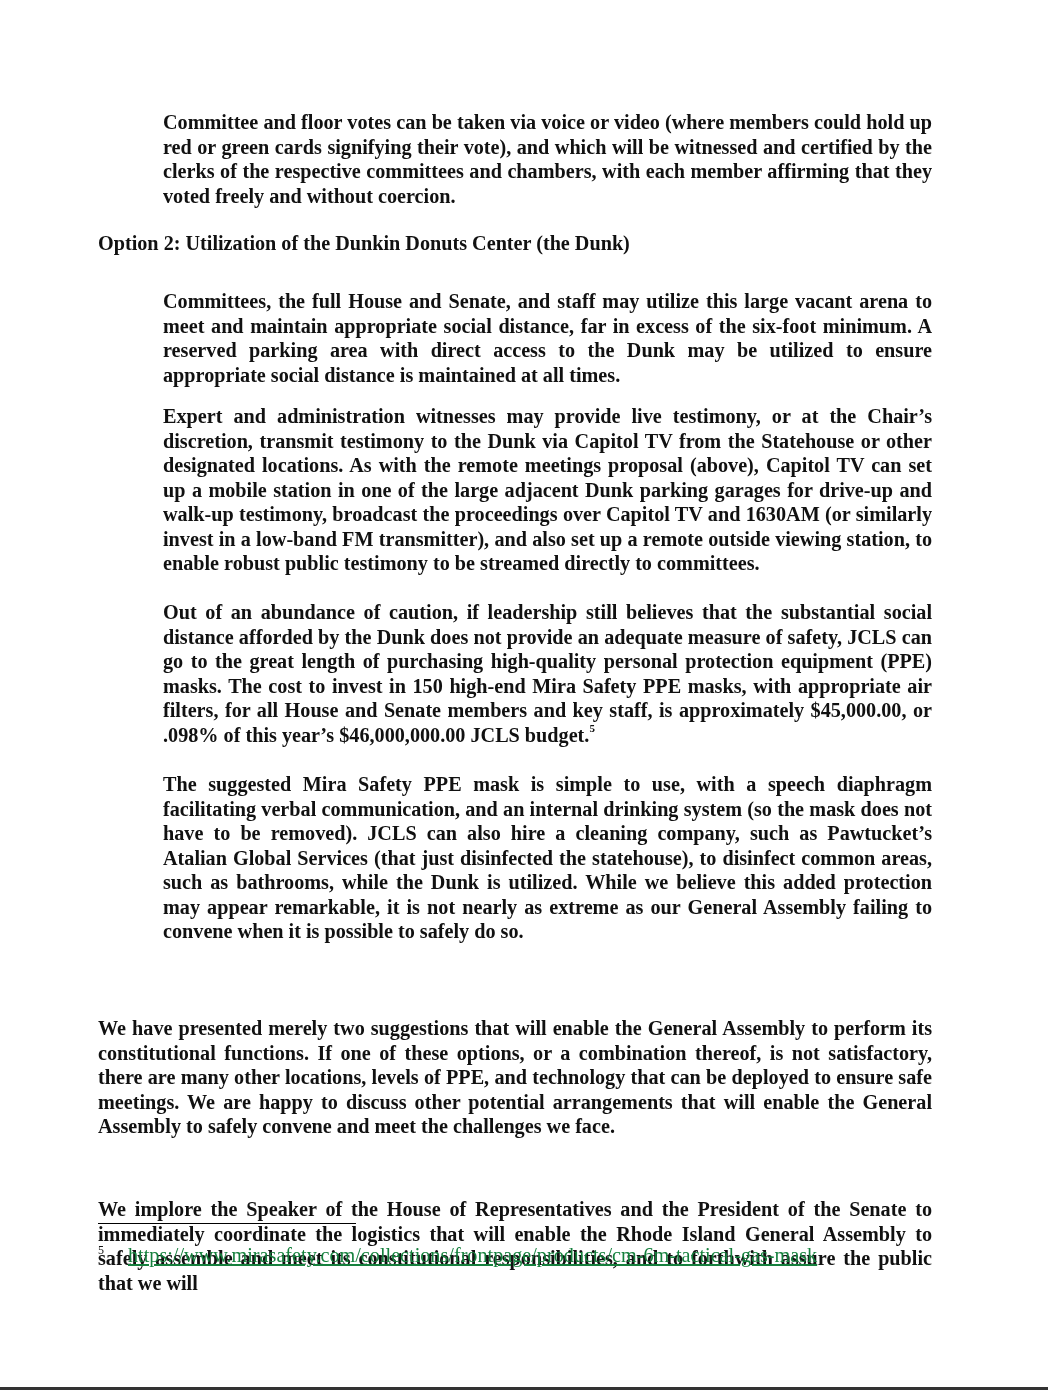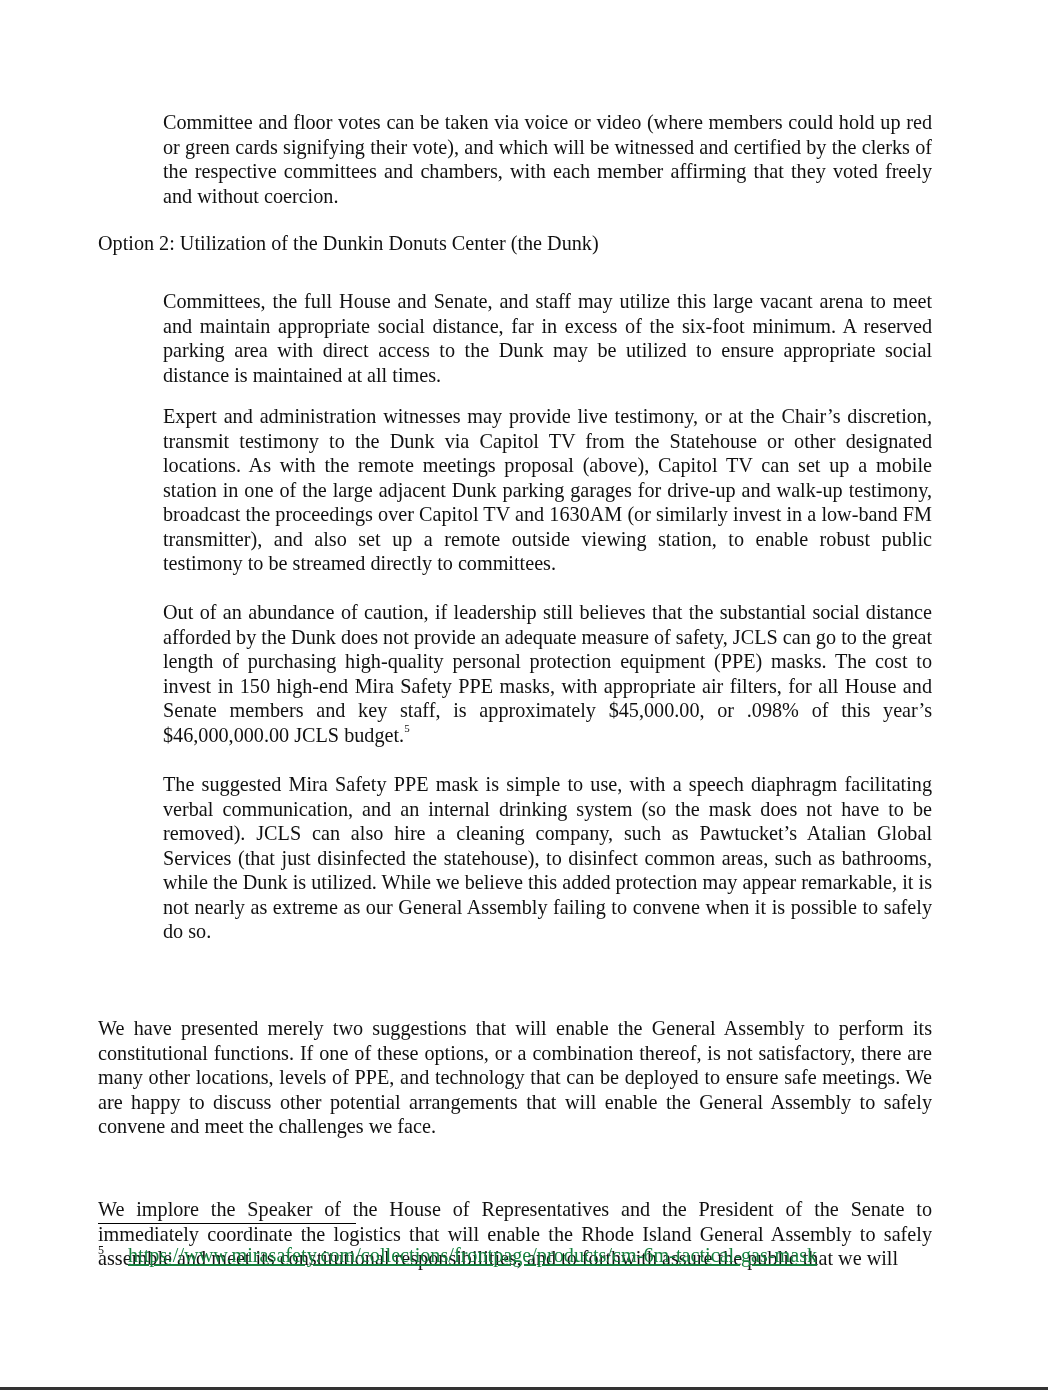--- a/index.html
+++ b/index.html
@@ -1,22 +1,22 @@
 <!DOCTYPE html>
 <html><head>
 <meta charset="utf-8">
 <style>
   html, body { margin: 0; padding: 0; background: #ffffff; }
   body { width: 1048px; height: 1390px; position: relative; overflow: hidden;
          font-family: "Liberation Serif", "DejaVu Serif", serif; color: #111; }
   .page { position: absolute; left: 0; top: 0; width: 1048px; height: 1388px; background: #fff; }
-  .p { position: absolute; font-size: 20.2px; line-height: 24.5px; text-align: justify; margin: 0; }
+  .p { position: absolute; font-size: 20.2px; line-height: 24.5px; text-align: justify; margin: 0; font-weight: bold; }
   .indent { left: 163px; width: 769px; }
   .full { left: 98px; width: 834px; margin-top: 48px; }
-  .heading { position: absolute; left: 98px; top: 231px; font-size: 20.2px; font-weight: normal; margin: 0; line-height: 24.5px; text-align: center; }
+  .heading { position: absolute; left: 98px; top: 231px; font-size: 20.2px; font-weight: bold; margin: 0; line-height: 24.5px; text-align: center; }
   sup { font-size: 11px; line-height: 0; position: relative; top: -2px; vertical-align: super; }
   .fn-rule { position: absolute; left: 98px; top: 1223px; width: 258px; height: 0; border-top: 1.5px solid #000; }
   .footnote { position: absolute; left: 98px; top: 1238px; font-size: 20.2px; line-height: 24px; }
   .footnote a { color: #15803d; text-decoration: underline; margin-left: 20px; }
   .fn-mark { font-size: 12px; vertical-align: super; margin-right: 4px; }
   .bottom-bar { position: absolute; left: 0; top: 1387px; width: 1048px; height: 3px; background: #333333; }
 </style>
 </head>
 <body>
 

